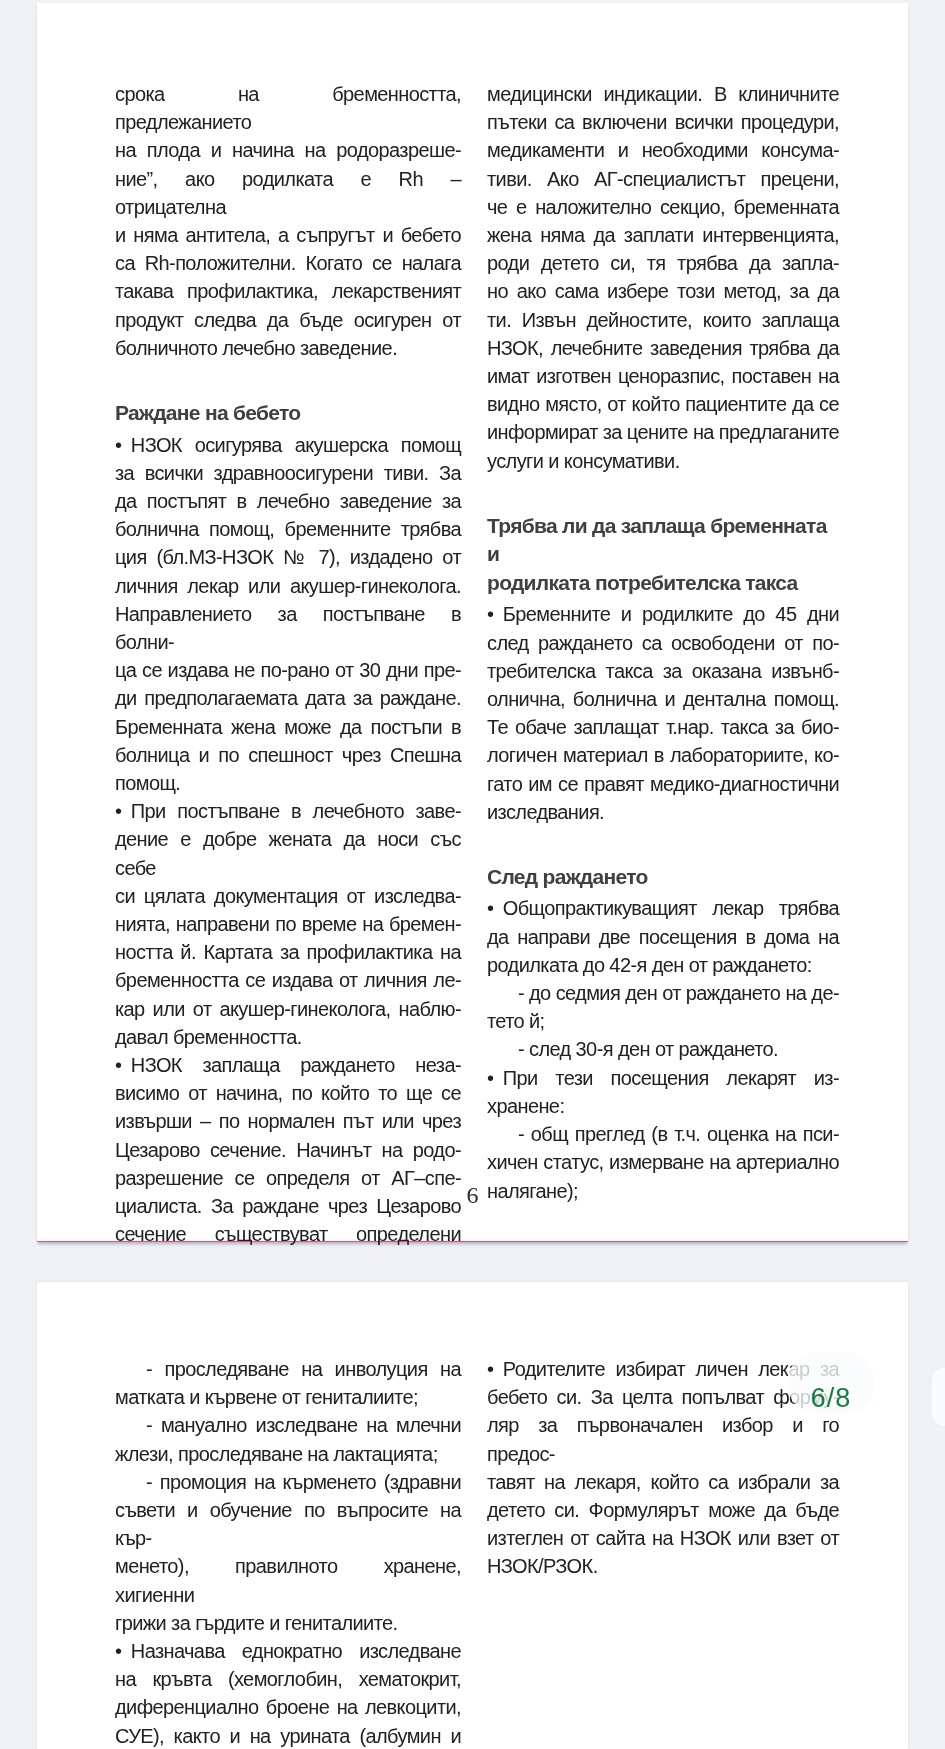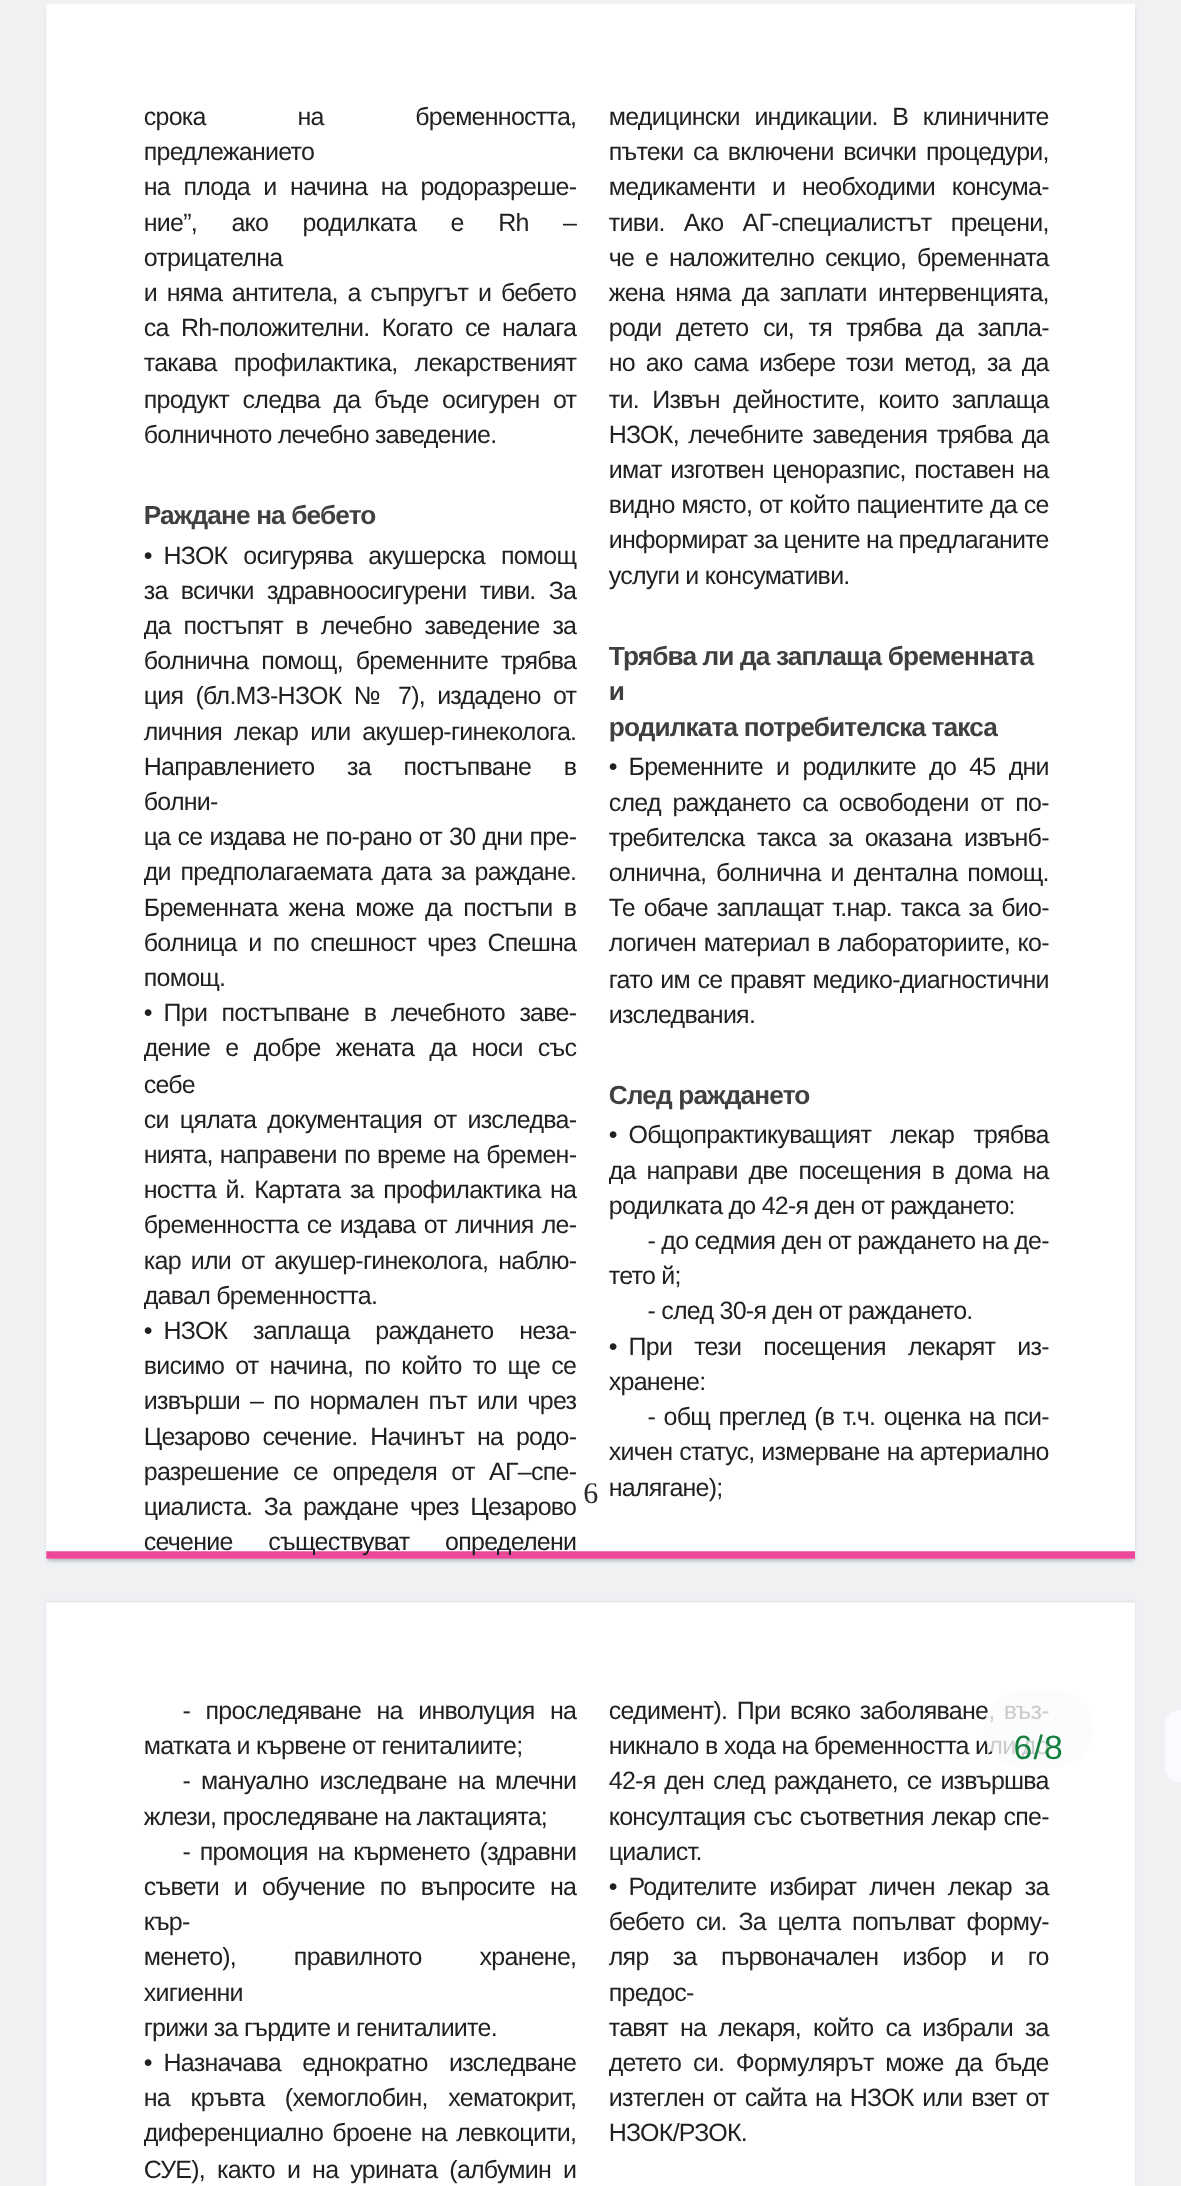--- a/index.html
+++ b/index.html
@@ -6,21 +6,21 @@
   body{
     width:945px;height:1749px;position:relative;overflow:hidden;
     background:#eff1f3;
     font-family:"Liberation Sans", sans-serif;
   }
   .page{
     position:absolute;left:37px;width:871px;background:#ffffff;
   }
   #page1{
     top:3px;height:1238px;
-    border-bottom:6px solid #ec4899;
+    border-bottom:1px solid #ec4899;
     box-shadow:0 3px 3px -1px rgba(100,106,116,0.45);
   }
   #page2{
     top:1282px;height:467px;
     box-shadow:0 -1px 2px rgba(150,155,165,0.15);
   }
   .col{position:absolute;top:77px;}
   .col-left{left:78px;width:346px;}
   .col-right{left:450px;width:352px;}
   #page2 .col{top:73px;}
@@ -180,27 +180,20 @@
       </div>
       <div class="block para">
         <div class="line jl">• Назначава еднократно изследване</div>
         <div class="line jl">на кръвта (хемоглобин, хематокрит,</div>
         <div class="line jl">диференциално броене на левкоцити,</div>
         <div class="line jl">СУЕ), както и на урината (албумин и</div>
       </div>
     </div>
   <div class="col col-right">
       <div class="block para">
-        <div class="line jl">седимент). При всяко заболяване, въз-</div>
-        <div class="line jl">никнало в хода на бременността или до</div>
-        <div class="line jl">42-я ден след раждането, се извършва</div>
-        <div class="line jl">консултация със съответния лекар спе-</div>
-        <div class="line">циалист.</div>
-      </div>
-      <div class="block para">
         <div class="line jl">• Родителите избират личен лекар за</div>
         <div class="line jl">бебето си. За целта попълват форму-</div>
         <div class="line jl">ляр за първоначален избор и го предос-</div>
         <div class="line jl">тавят на лекаря, който са избрали за</div>
         <div class="line jl">детето си. Формулярът може да бъде</div>
         <div class="line jl">изтеглен от сайта на НЗОК или взет от</div>
         <div class="line">НЗОК/РЗОК.</div>
       </div>
     </div>
 </div>

